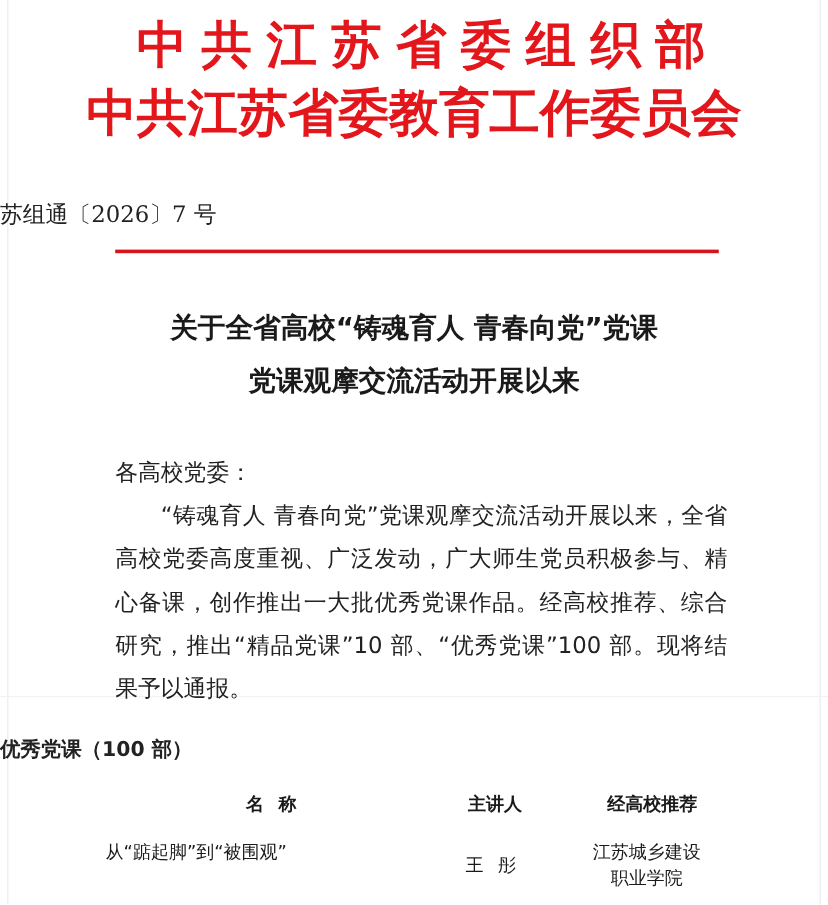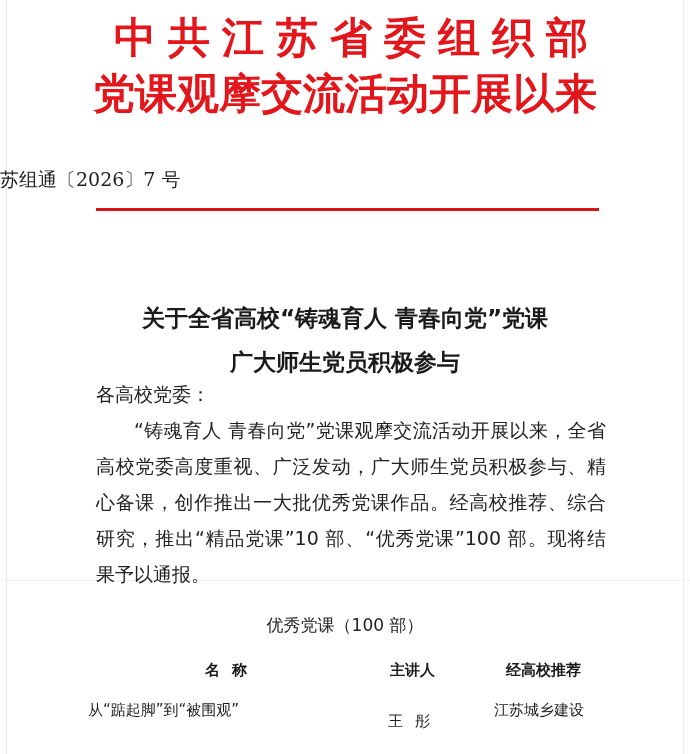--- a/index.html
+++ b/index.html
@@ -33,35 +33,35 @@
       font-size: 19px; color: #222; line-height: 28px;
     }
     .red-rule {
       position: absolute; left: 96px; top: 208px; width: 503px; height: 3px;
       background: #d6141a;
     }
     .title {
       position: absolute; left: 0; width: 690px; text-align: center;
       font-size: 23px; font-weight: bold; color: #1a1a1a; line-height: 32px;
       font-family: "DejaVu Sans", "Liberation Sans", sans-serif;
-      margin-top: 44px;
     }
     .t1 { top: 258px; }
     .t2 { top: 302px; }
     .body-text {
       position: absolute; left: 96px; width: 510px;
       font-size: 19px; line-height: 36px; color: #222;
       font-family: "DejaVu Sans", "Liberation Sans", sans-serif;
     }
     .salutation { top: 376px; }
     .para { top: 412px; text-indent: 38px; text-align: justify; }
     .sub-title {
-      position: absolute; top: 612px; left: 0; width: 690px; text-align: center;
+      position: absolute; top: 612px; left: 0; width: 690px; text-align: left;
       font-size: 17px; line-height: 26px; color: #222;
       font-family: "DejaVu Sans", "Liberation Sans", sans-serif;
+      font-weight: bold;
     }
     .table {
       position: absolute; left: 0; top: 655px; width: 690px;
       font-family: "DejaVu Sans", "Liberation Sans", sans-serif; color: #1a1a1a;
     }
     .th { position: absolute; top: 4px; font-size: 15px; font-weight: bold; line-height: 22px; white-space: nowrap; }
     .th-name { left: 205px; letter-spacing: 12px; }
     .th-speaker { left: 390px; }
     .th-unit { left: 506px; }
     .row { position: absolute; top: 44px; left: 0; width: 690px; }
@@ -70,40 +70,41 @@
     .c-speaker { left: 388px; top: 11px; letter-spacing: 12px; }
     .c-unit { left: 484px; top: 0; text-align: center; width: 110px; }
   </style>
 </head>
 <body>
 
 <div class="page"></div>
 <div class="seam"></div>
 
 <div class="header-line h1">中共江苏省委组织部</div>
-<div class="header-line h2">党课观摩交流活动开展以来</div>
+<div class="header-line h2">中共江苏省委教育工作委员会</div>
 
 <div class="docno">苏组通〔2026〕7 号</div>
 <div class="red-rule"></div>
 
 <div class="title t1">关于全省高校“铸魂育人  青春向党”党课</div>
-<div class="title t2">广大师生党员积极参与</div>
+<div class="title t2">党课观摩交流活动开展以来</div>
 
 <div class="body-text salutation">各高校党委：</div>
 <div class="body-text para">“铸魂育人 青春向党”党课观摩交流活动开展以来，全省高校党委高度重视、广泛发动，广大师生党员积极参与、精心备课，创作推出一大批优秀党课作品。经高校推荐、综合研究，推出“精品党课”10 部、“优秀党课”100 部。现将结果予以通报。</div>
 
 <div class="sub-title">优秀党课（100 部）</div>
 
 <div class="table">
   <div class="th th-name">名称</div>
   <div class="th th-speaker">主讲人</div>
   <div class="th th-unit">经高校推荐</div>
 
   <div class="row">
     <div class="cell c-name">
       <div>从“踮起脚”到“被围观”</div>
     </div>
     <div class="cell c-speaker">王彤</div>
     <div class="cell c-unit">
       <div>江苏城乡建设</div>
+      <div>职业学院</div>
     </div>
   </div>
 </div>
 
 </body></html>

